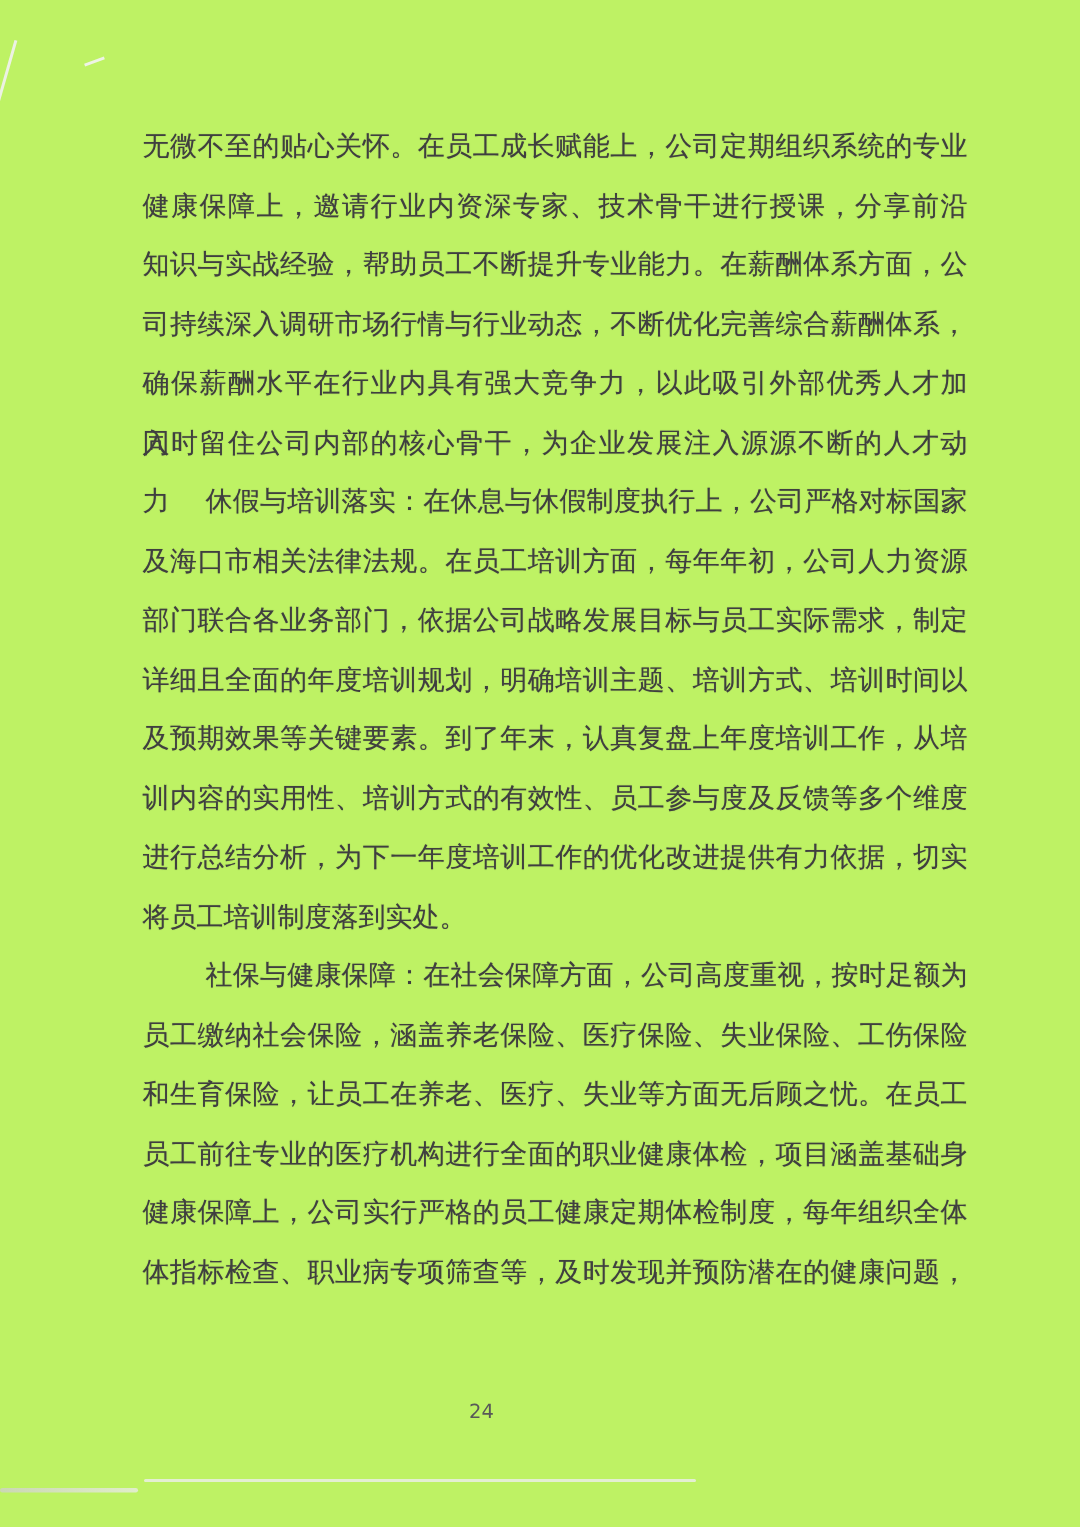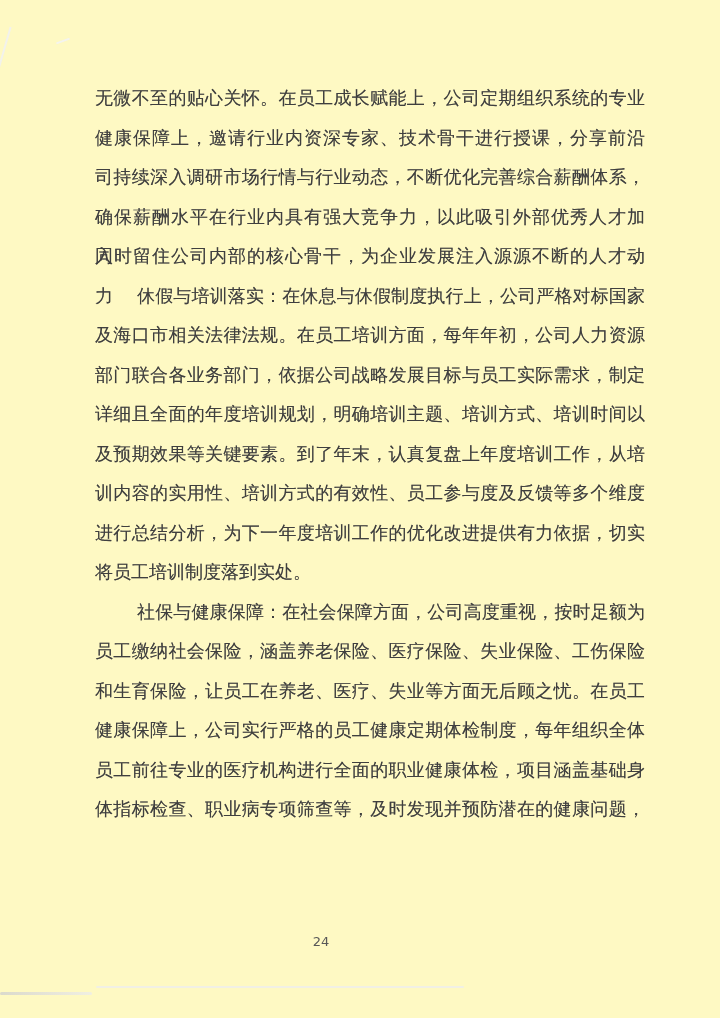--- a/index.html
+++ b/index.html
@@ -4,21 +4,21 @@
 <style>
   html, body {
     margin: 0;
     padding: 0;
     background: #ffffff;
   }
   .page {
     position: relative;
     width: 720px;
     height: 1018px;
-    background: #fef9c3;
+    background: #bef264;
     overflow: hidden;
     font-family: "DejaVu Serif", serif;
   }
   .text-block {
     position: absolute;
     left: 95px;
     top: 78px;
     width: 550px;
     color: #3f3f3f;
     font-size: 18px;
@@ -73,42 +73,43 @@
 </head>
 <body>
 
 <div class="page">
 
   <div class="text-block">
 
     <div class="para">
       <div class="line">无微不至的贴心关怀。在员工成长赋能上，公司定期组织系统的专业</div>
       <div class="line">健康保障上，邀请行业内资深专家、技术骨干进行授课，分享前沿</div>
+      <div class="line">知识与实战经验，帮助员工不断提升专业能力。在薪酬体系方面，公</div>
       <div class="line">司持续深入调研市场行情与行业动态，不断优化完善综合薪酬体系，</div>
       <div class="line">确保薪酬水平在行业内具有强大竞争力，以此吸引外部优秀人才加入，</div>
       <div class="line">同时留住公司内部的核心骨干，为企业发展注入源源不断的人才动力。</div>
     </div>
 
     <div class="para">
       <div class="line indent">休假与培训落实：在休息与休假制度执行上，公司严格对标国家</div>
       <div class="line">及海口市相关法律法规。在员工培训方面，每年年初，公司人力资源</div>
       <div class="line">部门联合各业务部门，依据公司战略发展目标与员工实际需求，制定</div>
       <div class="line">详细且全面的年度培训规划，明确培训主题、培训方式、培训时间以</div>
       <div class="line">及预期效果等关键要素。到了年末，认真复盘上年度培训工作，从培</div>
       <div class="line">训内容的实用性、培训方式的有效性、员工参与度及反馈等多个维度</div>
       <div class="line">进行总结分析，为下一年度培训工作的优化改进提供有力依据，切实</div>
       <div class="line short">将员工培训制度落到实处。</div>
     </div>
 
     <div class="para">
       <div class="line indent">社保与健康保障：在社会保障方面，公司高度重视，按时足额为</div>
       <div class="line">员工缴纳社会保险，涵盖养老保险、医疗保险、失业保险、工伤保险</div>
       <div class="line">和生育保险，让员工在养老、医疗、失业等方面无后顾之忧。在员工</div>
+      <div class="line">员工前往专业的医疗机构进行全面的职业健康体检，项目涵盖基础身</div>
       <div class="line">健康保障上，公司实行严格的员工健康定期体检制度，每年组织全体</div>
-      <div class="line">员工前往专业的医疗机构进行全面的职业健康体检，项目涵盖基础身</div>
       <div class="line">体指标检查、职业病专项筛查等，及时发现并预防潜在的健康问题，</div>
     </div>
 
   </div>
 
   <div class="page-number">24</div>
 
   <div class="artifact top-left-scratch"></div>
   <div class="artifact top-left-scratch2"></div>
   <div class="artifact bottom-mid"></div>

